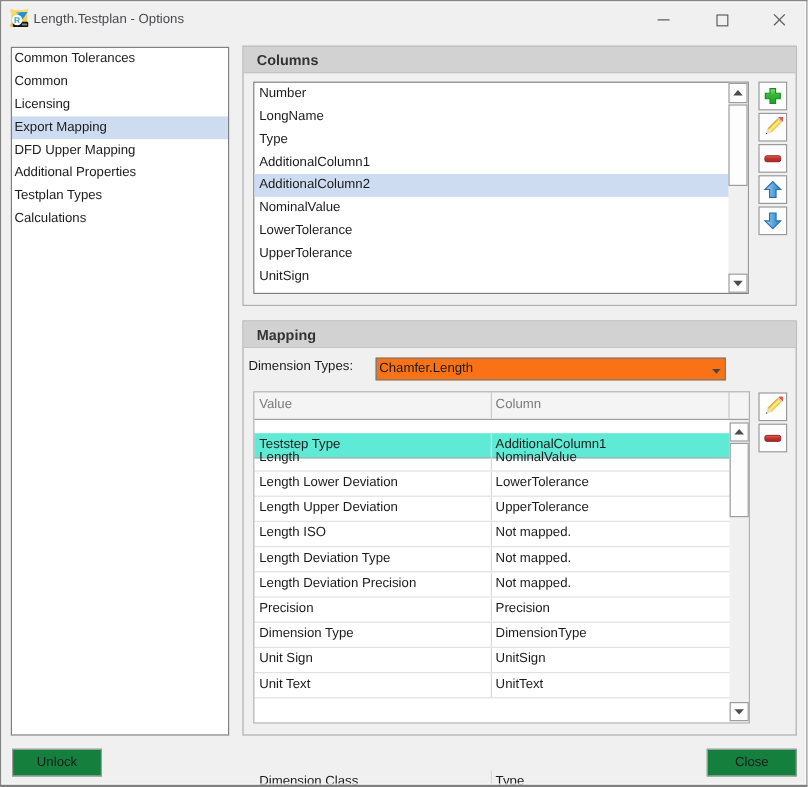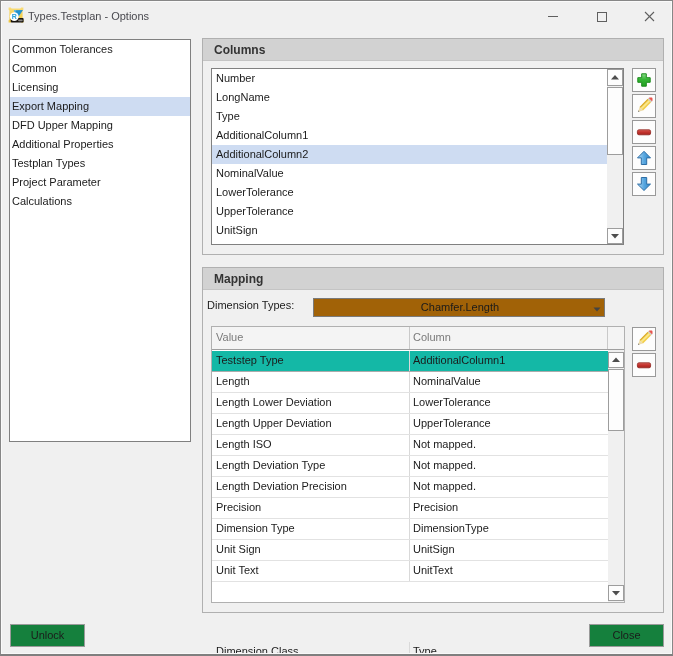--- a/index.html
+++ b/index.html
@@ -16,21 +16,21 @@
   position:absolute; left:0; top:0; width:673px; height:656px;
   border:1px solid #878787; border-bottom:2px solid #7f7f7f;
   box-shadow:inset 1px 1px 0 #fafafa, inset -1px 0 0 #fafafa, inset 0 -1px 0 #f8f8f8;
   z-index:50; pointer-events:none;
 }
 .abs { position:absolute; }
 
 .title-text { position:absolute; left:28px; top:10px; font-size:11px; color:#49494f; }
 
 .leftlist {
-  position:absolute; left:9px; top:39px; width:182px; height:403px;
+  position:absolute; left:9px; top:39px; width:182px; height:574px;
   background:#fff; border:1px solid #808080;
 }
 .leftlist .item { height:19px; line-height:19px; padding-left:2px; white-space:nowrap; }
 .sel-blue { background:#cedcf2; }
 
 .group {
   position:absolute; left:202px; width:462px;
   border:1px solid #b0b0b0; background:#f0f0f0;
 }
 .group .hdr {
@@ -49,21 +49,21 @@
 .sb-track { position:absolute; background:#f0f0f0; }
 
 .tbtn {
   position:absolute; left:632px; width:24px; height:24px;
   background:#fdfdfd; border:1px solid #999;
 }
 .tbtn svg { position:absolute; left:50%; top:50%; transform:translate(-50%,-50%); }
 
 .combo {
   position:absolute; left:313px; top:298px; width:292px; height:19px;
-  background:#a16207; border:1px solid #7a7a7a; line-height:17px; padding-left:2px;text-align:center;
+  background:#f97316; border:1px solid #7a7a7a; line-height:17px; padding-left:2px;
 }
 
 .tbl-bg { position:absolute; left:211px; top:326px; width:414px; height:277px; background:#fff; }
 .tbl-border { position:absolute; left:211px; top:326px; width:414px; height:277px; border:1px solid #b0b0b0; z-index:10; }
 .thead { position:absolute; left:212px; top:327px; width:412px; height:23px; background:#f4f4f4; border-bottom:1px solid #9f9f9f; }
 .trow { position:absolute; left:212px; width:412px; height:21px; border-bottom:1px solid #e2e2e2; }
 .trow .c1 { position:absolute; left:4px; top:0; line-height:19px; white-space:nowrap; }
 .trow .c2 { position:absolute; left:201px; top:0; line-height:19px; white-space:nowrap; }
 .vline { position:absolute; width:1px; background:#d9d9d9; }
 .btn {
@@ -84,37 +84,36 @@
     </linearGradient>
   </defs>
   <path d="M0.6 0.6 H2.8 L3.6 1.4 H12.4 L13.2 0.6 H15.4 V2.8 L14.6 3.6 V12.4 L15.4 13.2 V15.4 H13.2 L12.4 14.6 H3.6 L2.8 15.4 H0.6 V13.2 L1.4 12.4 V3.6 L0.6 2.8 Z" fill="url(#icy)"></path>
   <polygon points="5.8,3.2 15,2.9 9.8,10.8" fill="#2191cf"></polygon>
   <polygon points="5.8,3.2 8.4,3.2 6.6,5.8" fill="#74c0e6"></polygon>
   <rect x="2.7" y="11.1" width="12.9" height="4.4" rx="1" fill="#17130e"></rect>
   <circle cx="6.3" cy="9.6" r="4.4" fill="#fff"></circle>
   <text x="6.3" y="12.2" font-size="7" font-weight="bold" fill="#29a0d8" text-anchor="middle">R</text>
   <rect x="10.1" y="12.6" width="4.6" height="1.6" rx="0.8" fill="#8a8886"></rect>
 </svg>
-<div class="title-text">Types.Testplan - Options</div>
+<div class="title-text">Length.Testplan - Options</div>
 <svg class="abs" style="left:547px;top:8px" width="110" height="16" viewBox="0 0 110 16">
   <line x1="1" y1="8.5" x2="11" y2="8.5" stroke="#5f5f5f" stroke-width="1"></line>
   <rect x="50.5" y="4.5" width="9" height="9" fill="none" stroke="#5f5f5f" stroke-width="1"></rect>
   <line x1="98" y1="4" x2="107" y2="13" stroke="#5f5f5f" stroke-width="1.1"></line>
   <line x1="107" y1="4" x2="98" y2="13" stroke="#5f5f5f" stroke-width="1.1"></line>
 </svg>
 
 <div class="leftlist">
     <div class="item">Common Tolerances</div>
   <div class="item">Common</div>
   <div class="item">Licensing</div>
   <div class="item sel-blue">Export Mapping</div>
   <div class="item">DFD Upper Mapping</div>
   <div class="item">Additional Properties</div>
   <div class="item">Testplan Types</div>
-  <div class="item">Project Parameter</div>
   <div class="item">Calculations</div>
 </div>
 
 <div class="group" style="top:38px;height:217px;">
   <div class="hdr">Columns</div>
 </div>
 <div class="clist">
   <div class="item">Number</div>
   <div class="item">LongName</div>
   <div class="item">Type</div>
@@ -203,21 +202,21 @@
     </svg>
 </div>
 
 <div class="tbl-bg"></div>
 <div class="thead"></div>
 <div class="abs" style="left:216px;top:331px;color:#7a7a7a;">Value</div>
 <div class="abs" style="left:413px;top:331px;color:#7a7a7a;">Column</div>
 <div class="vline" style="left:409px;top:327px;height:22px;background:#c9c9c9;"></div>
 <div class="vline" style="left:607px;top:327px;height:22px;background:#c9c9c9;"></div>
 <div id="rows">
-<div class="trow" style="top:351px;background:#14b8a6;border-bottom:1px solid #ababab;">
+<div class="trow" style="top:361px;background:#5eead4;border-bottom:1px solid #ababab;">
       <div class="c1">Teststep Type</div>
       <div class="c2">AdditionalColumn1</div>
       <div style="position:absolute;left:197px;top:0;width:1px;height:20px;background:#d9d9d9;"></div>
     </div>
 <div class="trow" style="top:372px;">
       <div class="c1">Length</div>
       <div class="c2">NominalValue</div>
       <div style="position:absolute;left:197px;top:0;width:1px;height:20px;background:#d9d9d9;"></div>
     </div>
 <div class="trow" style="top:393px;">

